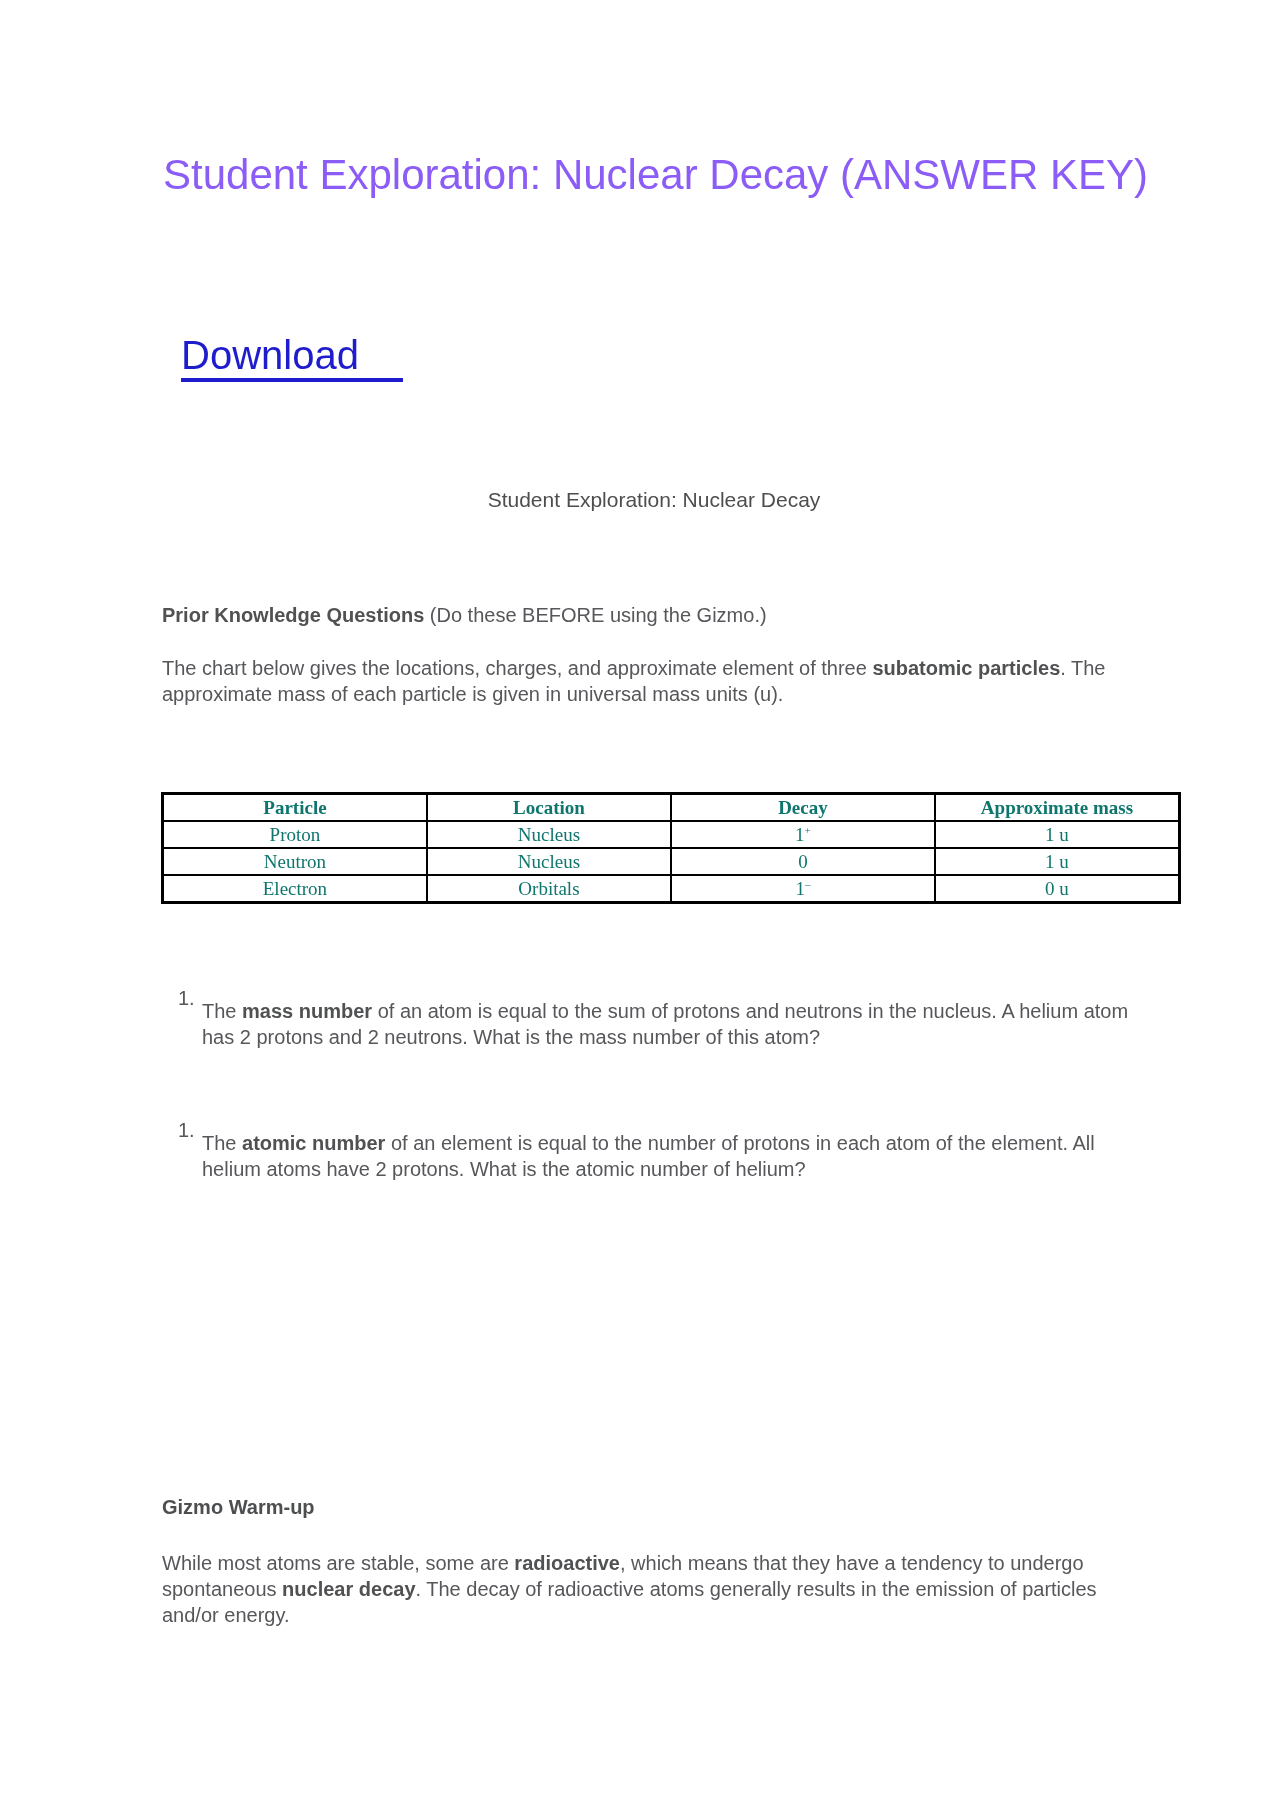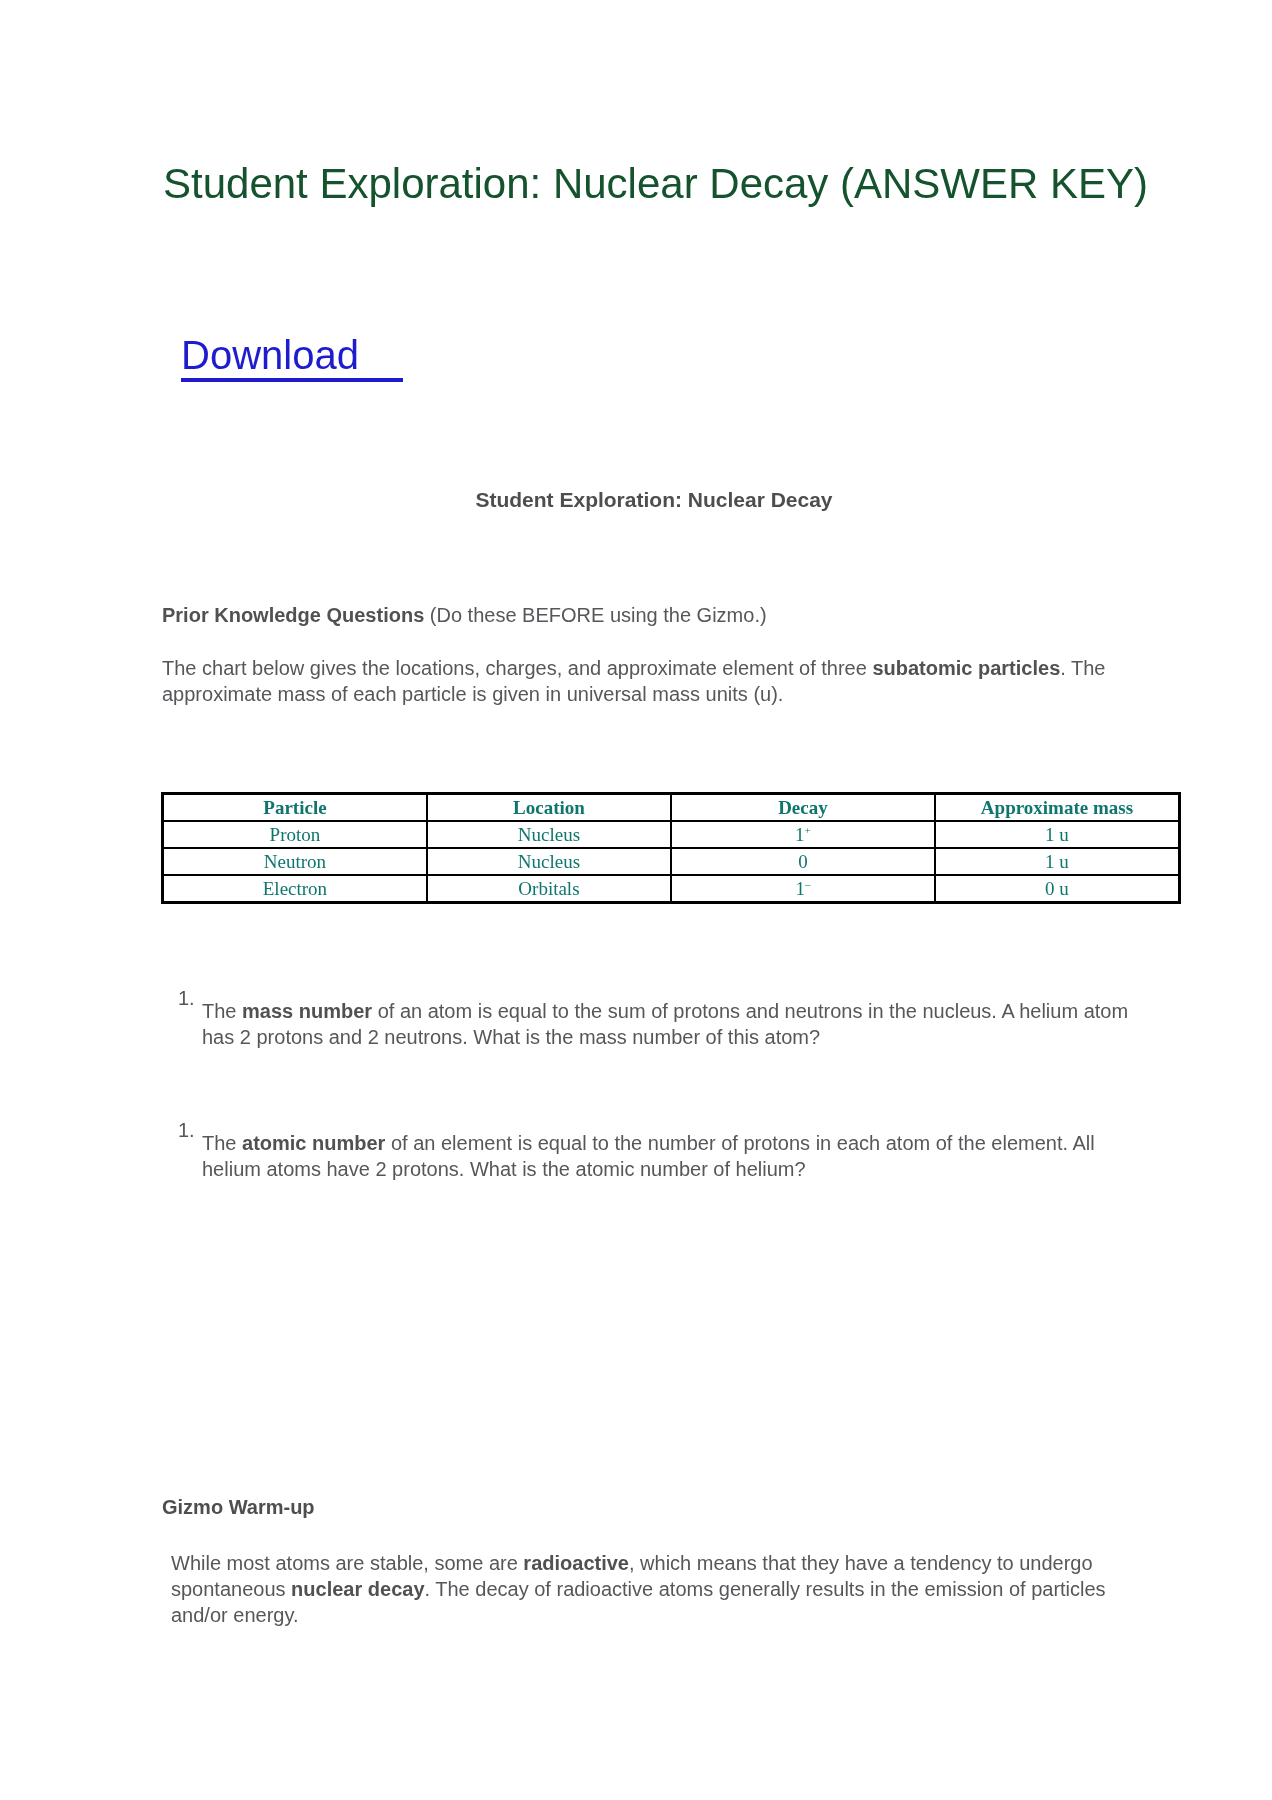--- a/index.html
+++ b/index.html
@@ -11,26 +11,26 @@
     position: relative;
     width: 1272px;
     height: 1800px;
     background: #ffffff;
     overflow: hidden;
     font-family: "Liberation Sans", sans-serif;
   }
   .doc-title {
     position: absolute;
     left: 163px;
-    top: 129px;
+    top: 120px;
     width: 1010px;
     font-size: 42px;
     line-height: 54px;
     font-weight: 400;
-    color: #14532d;
+    color: #8b5cf6;
   }
   .download-wrap {
     position: absolute;
     left: 181px;
     top: 332px;
   }
   .download-link {
     display: inline-block;
     font-size: 40px;
     line-height: 46px;
@@ -41,21 +41,21 @@
     cursor: pointer;
   }
   .doc-heading {
     position: absolute;
     left: 162px;
     top: 487px;
     width: 984px;
     text-align: center;
     font-size: 21px;
     line-height: 26px;
-    font-weight: 700;
+    font-weight: 400;
     color: #4d4e50;
   }
   .body-text {
     font-size: 20px;
     line-height: 26px;
     color: #56575a;
   }
   .body-text b, .bold-term {
     font-weight: 700;
     color: #505153;
@@ -119,21 +119,20 @@
     font-size: 20px;
     line-height: 26px;
     font-weight: 700;
     color: #4d4e50;
   }
   .warmup-para {
     position: absolute;
     left: 162px;
     top: 1550px;
     width: 984px;
-    margin-left: 9px;
   }
 </style>
 </head>
 <body>
 
 <div class="page">
 
   <h1 class="doc-title">Student Exploration: Nuclear Decay (ANSWER KEY)</h1>
 
   <div class="download-wrap">

